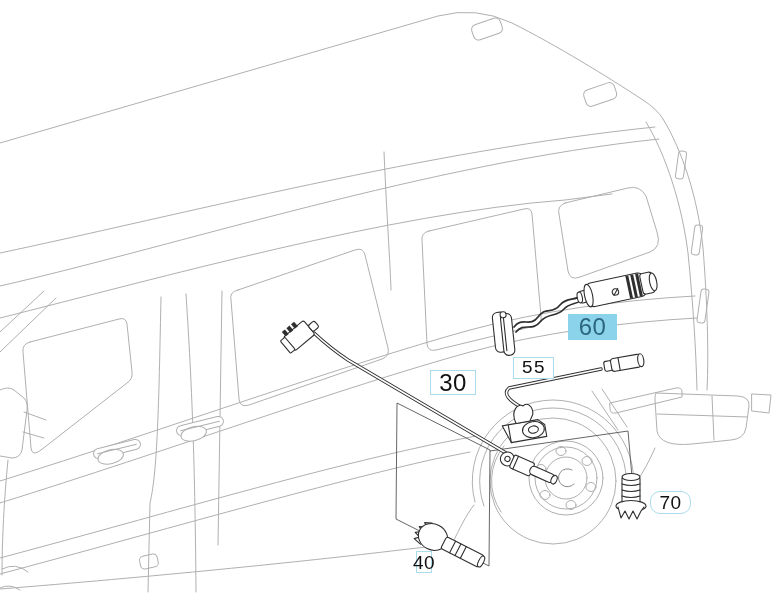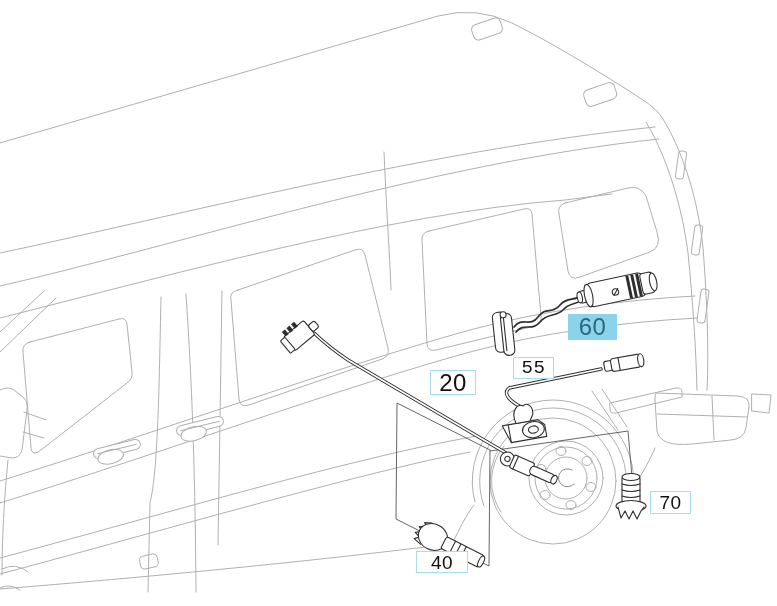--- a/index.html
+++ b/index.html
@@ -38,24 +38,24 @@
     color:var(--label-text);
     font-size:24px;line-height:1;letter-spacing:0.5px;
     cursor:pointer;user-select:none;
   }
   .callout.highlighted{
     background:var(--hl-bg);
     border-color:var(--hl-bg);
     color:var(--hl-text);
   }
   .pos-20{left:430px;top:370px;width:46px;height:25px;}
-  .pos-40{left:416px;top:551px;width:52px;height:22px;font-size:19px;}
+  .pos-40{left:416px;top:551px;width:16px;height:22px;font-size:19px;}
   .pos-55{left:513px;top:357px;width:41px;height:22px;font-size:19px;font-family:Liberation Mono, monospace;}
   .pos-60{left:568px;top:314px;width:49px;height:26px;}
-  .pos-70{left:650px;top:491px;width:41px;height:23px;font-size:19px;}
+  .pos-70{left:650px;top:491px;width:41px;height:23px;font-size:19px;border-radius:10px;}
 </style>
 </head>
 <body>
 
 <div class="stage">
   <svg width="777" height="606" viewBox="0 0 777 606">
 
     <g class="van">
 
       <path d="M0,143 L438,16 Q476,6 512,23 C556,45 608,77 643,100 Q657,109 663,119"></path>
@@ -248,18 +248,18 @@
       <g transform="translate(631,498)">
         <rect class="pfill" x="-9" y="-21" width="18" height="26" rx="2"></rect>
         <ellipse class="pfill" cx="0" cy="-21" rx="9" ry="3.5"></ellipse>
         <path d="M-9,-14 Q0,-11 9,-14 M-9,-8 Q0,-5 9,-8 M-9,-2 Q0,1 9,-2"></path>
         <ellipse class="pfill" cx="0" cy="8" rx="15" ry="5.5"></ellipse>
         <path class="pfill" d="M-13,9 L-10,20 L-6,13 L-2,21 L2,13 L6,21 L10,13 L13,9"></path>
       </g>
     </g>
   </svg>
 
-  <div class="callout pos-20">20</div>
+  <div class="callout pos-20">30</div>
   <div class="callout pos-40">40</div>
   <div class="callout pos-55">55</div>
   <div class="callout pos-60 highlighted">60</div>
   <div class="callout pos-70">70</div>
 </div>
 
 </body></html>

